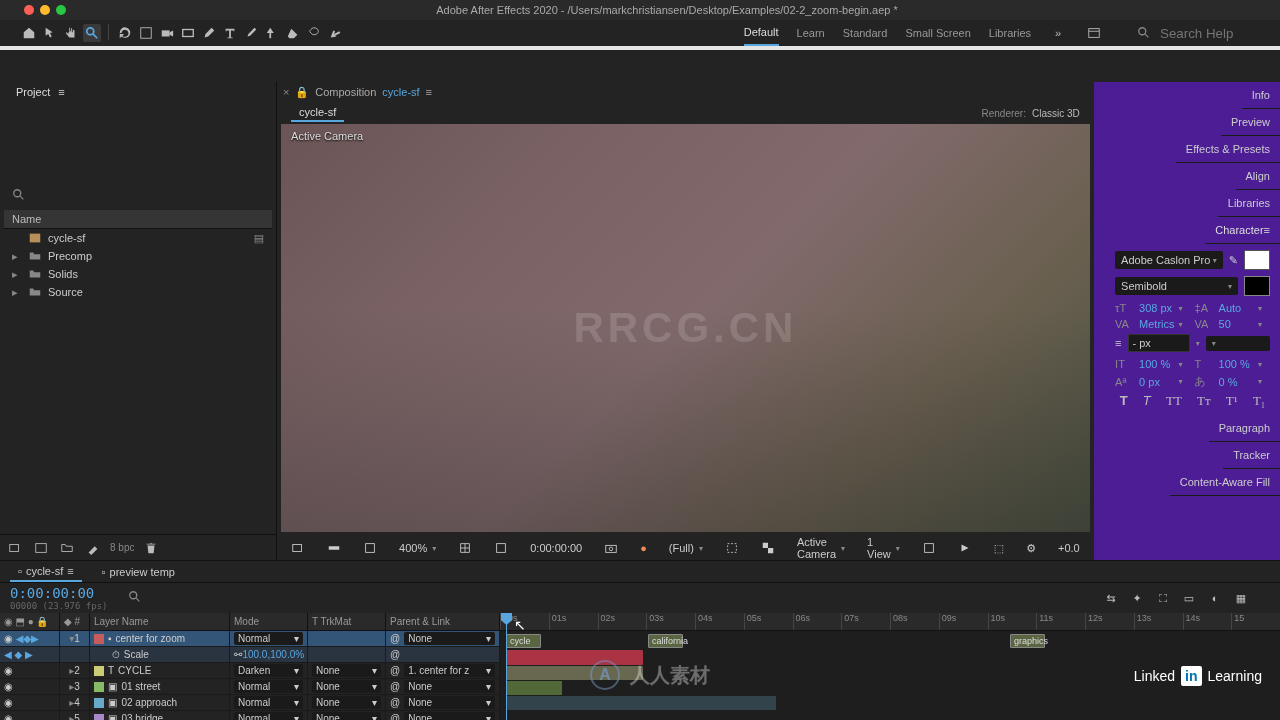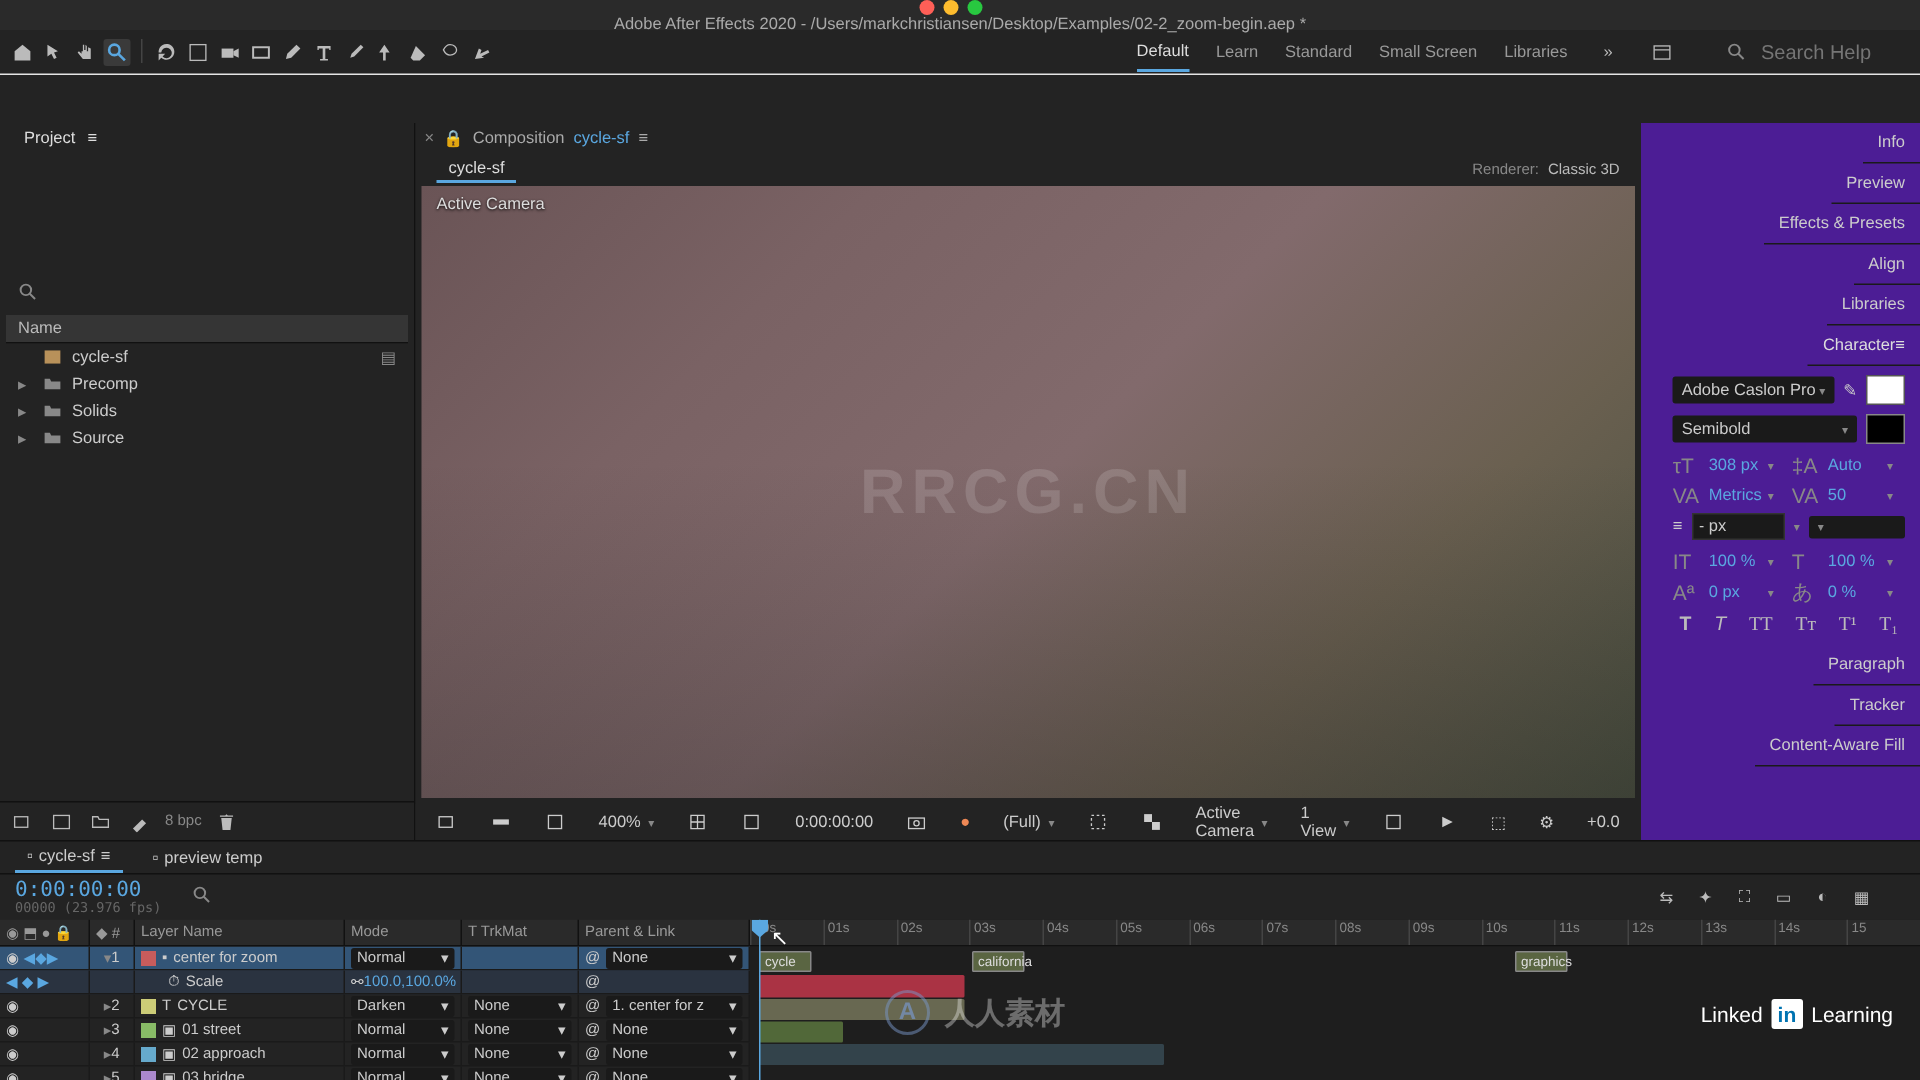--- a/index.html
+++ b/index.html
@@ -1,24 +1,24 @@
 <!DOCTYPE html>
 <html><head>
 <meta charset="utf-8">
 <style>
 * { margin: 0; padding: 0; box-sizing: border-box; font-family: -apple-system, BlinkMacSystemFont, "Segoe UI", sans-serif; user-select: none; }
 body { background: #232323; color: #ccc; font-size: 11px; width: 1280px; height: 720px; overflow: hidden; position: relative; }
-.titlebar { height: 20px; background: #2a2a2a; display: flex; align-items: center; padding: 0 24px; font-size: 11px; color: #aaa; flex-direction: column; }
+.titlebar { height: 20px; background: #2a2a2a; display: flex; align-items: center; padding: 0 24px; font-size: 11px; color: #aaa; }
 .traffic { display: flex; gap: 6px; margin-right: 12px; }
 .traffic span { width: 10px; height: 10px; border-radius: 50%; }
 .tf-close { background: #ff5f57; }
 .tf-min { background: #febc2e; }
 .tf-max { background: #28c840; }
 .titlebar .title { flex: 1; text-align: center; }
-.toolbar { height: 30px; background: #232323; display: flex; align-items: center; padding: 0 6px; border-bottom: 1px solid #e5e5e5; }
+.toolbar { height: 30px; background: #232323; display: flex; align-items: center; padding: 0 20px; border-bottom: 4px solid #e5e5e5; }
 .toolbar .tools { display: flex; gap: 3px; }
 .tool-btn { width: 18px; height: 18px; display: flex; align-items: center; justify-content: center; color: #bbb; border-radius: 2px; cursor: pointer; }
 .tool-btn.active { background: #3a3a3a; color: #5aa7e0; }
 .toolbar .sep { width: 1px; height: 16px; background: #444; margin: 0 4px; }
 .workspace-tabs { margin-left: auto; display: flex; gap: 18px; align-items: center; }
 .ws-tab { color: #999; padding: 6px 0; cursor: pointer; white-space: nowrap; }
 .ws-tab.active { color: #ddd; border-bottom: 2px solid #5aa7e0; }
 .search-help { display: flex; align-items: center; gap: 9px; margin-left: 16px; }
 .search-help input { background: transparent; border: none; color: #888; width: 100px; outline: none; }
 .main { display: flex; height: 478px; margin-top: 32px; }
@@ -49,21 +49,21 @@
 .vc-item.dd::after { content: "▾"; font-size: 8px; margin-left: 2px; color: #888; }
 .right-panel { width: 195px; background: #4c1d95; display: flex; flex-direction: column; align-items: flex-end; }
 .r-item { padding: 7px 10px; color: #ccc; border-bottom: 1px solid #1a1a1a; cursor: pointer; display: flex; justify-content: space-between; align-items: center; }
 .r-item.header { color: #ddd; }
 .char-body { padding: 6px 10px; }
 .char-row { display: flex; align-items: center; gap: 6px; margin-bottom: 6px; }
 .char-dd { flex: 1; background: #1a1a1a; padding: 3px 6px; border-radius: 2px; display: flex; justify-content: space-between; align-items: center; cursor: pointer; }
 .char-dd::after { content: "▾"; font-size: 8px; color: #888; }
 .char-swatch { width: 26px; height: 20px; background: #fff; border: 1px solid #555; }
 .char-grid { display: grid; grid-template-columns: 20px 1fr 12px 20px 1fr 12px; gap: 4px; align-items: center; margin-bottom: 4px; }
-.char-grid .lbl { color: #888; font-size: 14px; }
+.char-grid .lbl { color: #888; font-size: 11px; }
 .char-grid .val { color: #5aa7e0; cursor: ew-resize; }
 .char-grid .arr { font-size: 8px; color: #888; }
 .char-input-row { display: flex; align-items: center; gap: 6px; margin-bottom: 6px; }
 .char-input-row input { flex: 1; background: #1a1a1a; border: 1px solid #333; color: #ccc; padding: 2px 4px; font-size: 11px; }
 .type-styles { display: flex; gap: 6px; justify-content: space-around; margin-top: 4px; }
 .type-styles span { font-family: Georgia, serif; color: #bbb; cursor: pointer; font-size: 13px; }
 .timeline { height: 192px; background: #232323; border-top: 1px solid #111; display: flex; flex-direction: column; }
 .tl-tabs { height: 22px; display: flex; align-items: center; gap: 12px; padding: 0 10px; border-bottom: 1px solid #111; }
 .tl-tab { display: flex; align-items: center; gap: 4px; padding: 3px 8px; cursor: pointer; color: #ccc; }
 .tl-tab.active { border-bottom: 2px solid #5aa7e0; }

